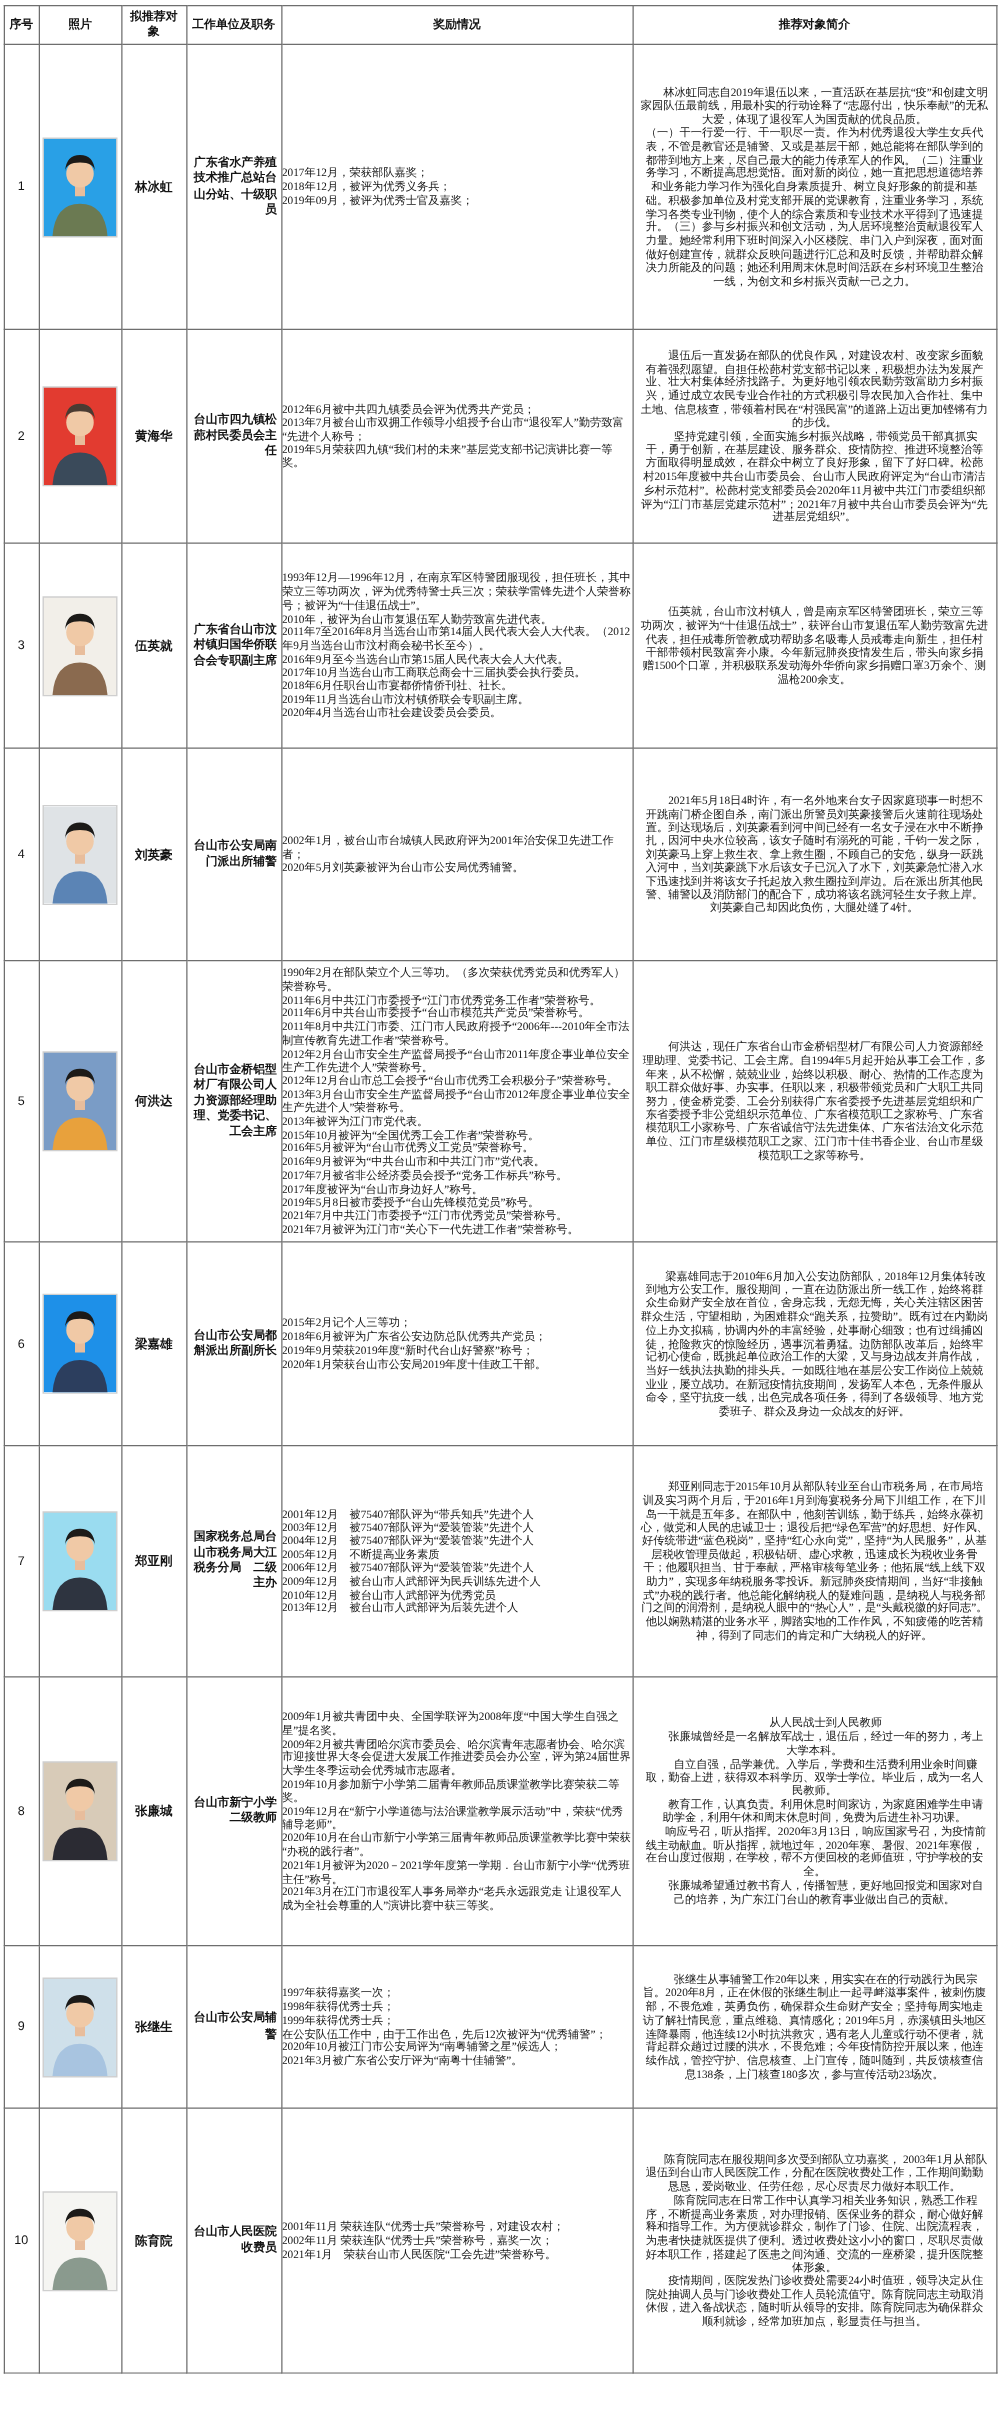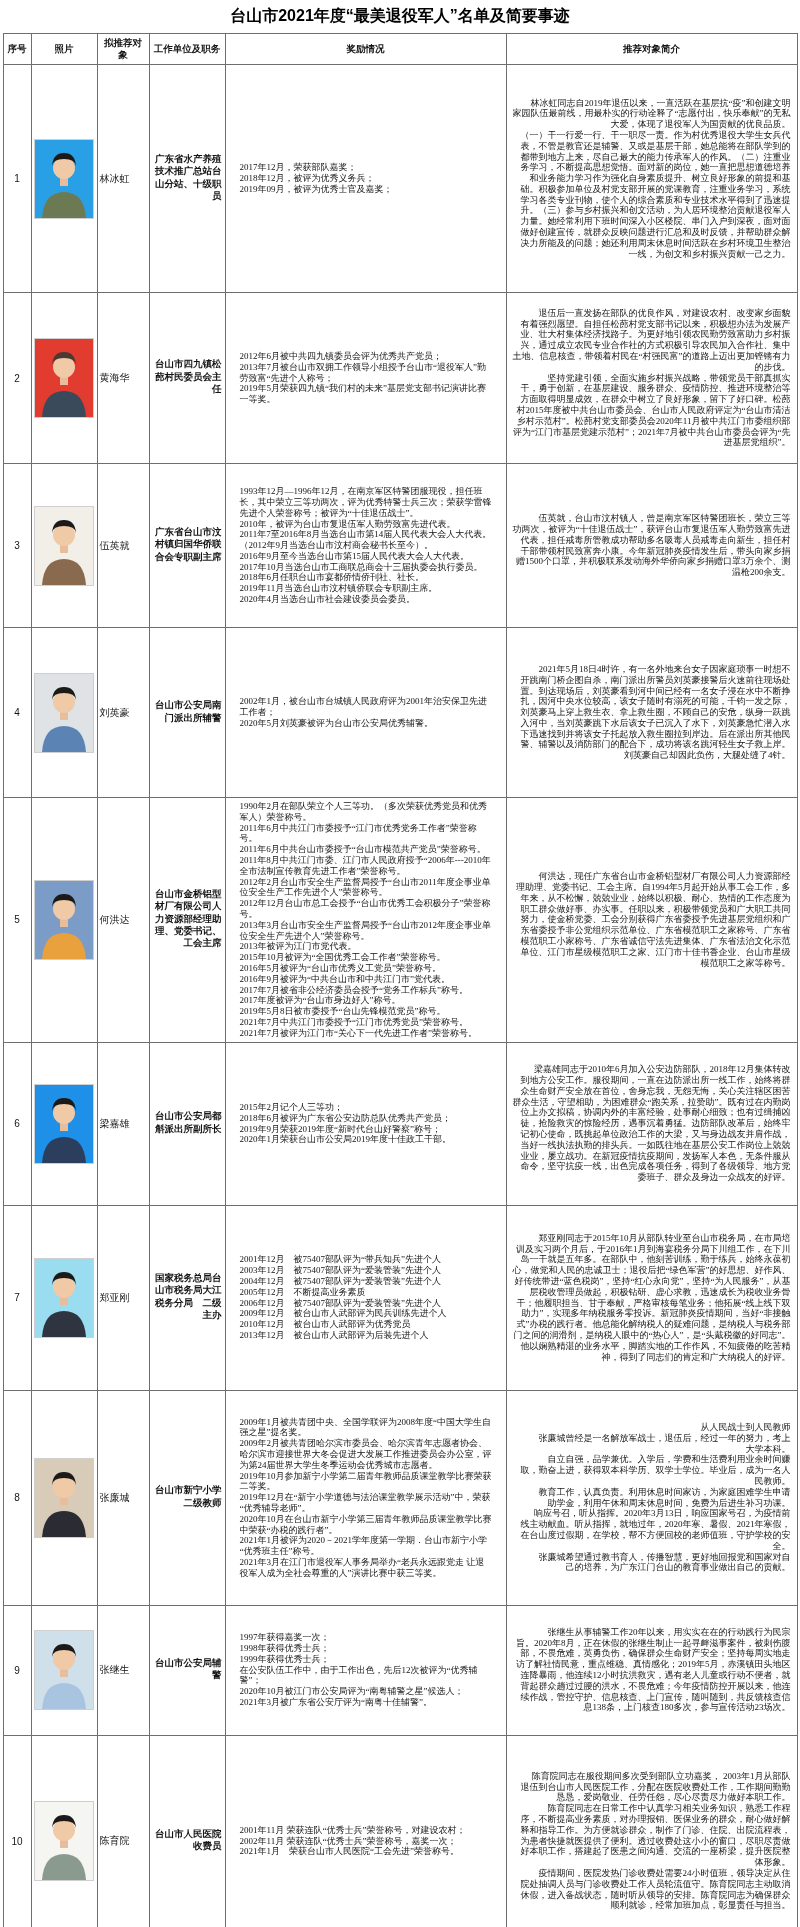--- a/index.html
+++ b/index.html
@@ -7,35 +7,34 @@
   .page{width:800px;padding-top:4px;}
   .title{font-family:"Liberation Sans","DejaVu Sans",sans-serif;font-weight:bold;font-size:16px;
          text-align:center;margin:2px 0 6px 0;color:#000;}
   table.roster{border-collapse:collapse;table-layout:fixed;margin:0 auto;width:794px;}
   .roster th,.roster td{border:1px solid #6e6e6e;vertical-align:middle;overflow:hidden;}
   .roster th{font-family:"Liberation Sans","DejaVu Sans",sans-serif;font-size:9.5px;font-weight:bold;
              text-align:center;height:28px;padding:1px 2px;line-height:1.25;}
   .c-num{text-align:center;font-size:10px;font-family:"Liberation Sans","DejaVu Sans",sans-serif;}
   .c-photo{text-align:center;padding:2px;}
   .photo{width:58px;height:78px;margin:0 auto;display:block;box-shadow:0 0 0 1px #cfcfcf;}
-  .c-name{font-family:"Liberation Sans","DejaVu Sans",sans-serif;font-size:10px;font-weight:normal;
-          text-align:left;padding:2px 2px;}
+  .c-name{font-family:"Liberation Sans","DejaVu Sans",sans-serif;font-size:10px;font-weight:bold;
+          text-align:center;padding:2px 2px;}
   .c-unit{font-family:Liberation Mono, monospace;font-size:9.5px;font-weight:bold;
           text-align:right;padding:2px 3px;line-height:1.3;}
-  .c-awards{font-size:9px;line-height:1.2;padding:3px 14px;text-align:left;}
+  .c-awards{font-size:9px;line-height:1.2;padding:3px 0;text-align:left;}
   .award-line{margin:0;}
-  .c-bio{font-size:9px;line-height:1.2;padding:3px 6px;text-align:right;}
+  .c-bio{font-size:9px;line-height:1.2;padding:3px 6px;text-align:center;}
   .c-bio p{margin:0;}
   .c-bio p.indent{text-indent:2em;}
 </style>
 </head>
 <body>
 
 <div class="page">
-  <div class="title">台山市2021年度“最美退役军人”名单及简要事迹</div>
 
   <table class="roster">
     <colgroup>
       <col style="width:28px">
         <col style="width:66px">
         <col style="width:52px">
       <col style="width:76px">
         <col style="width:281px">
         <col style="width:291px">
     </colgroup>

